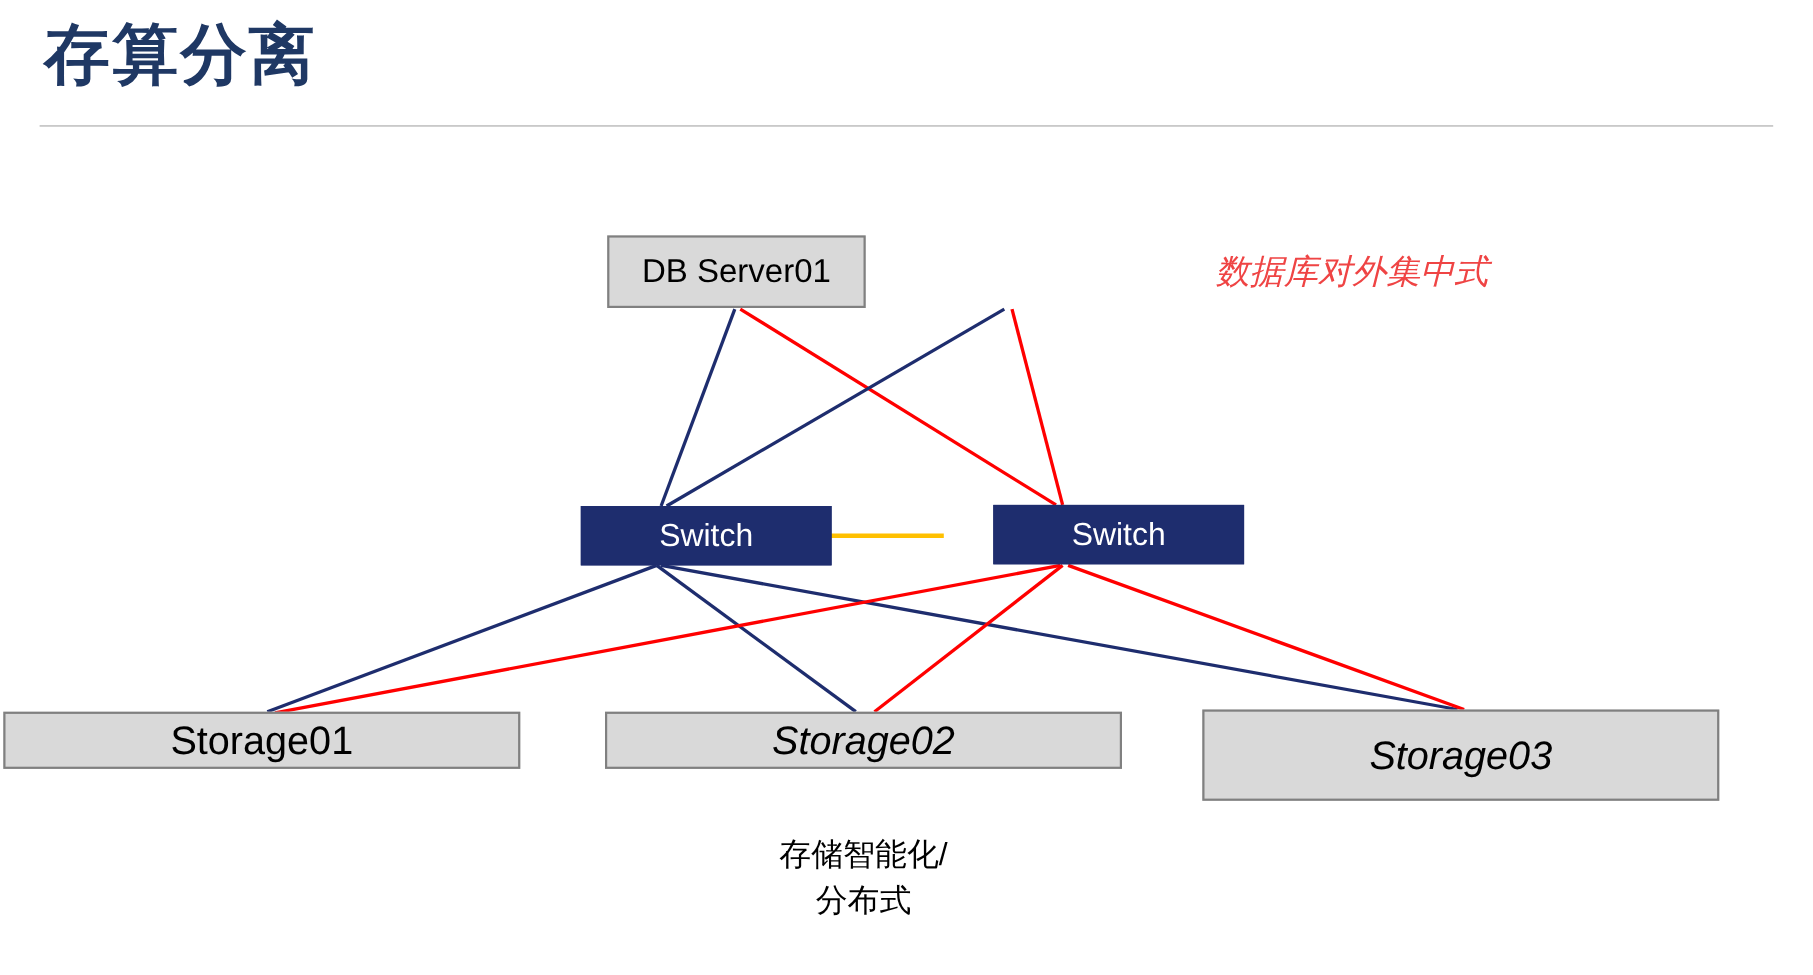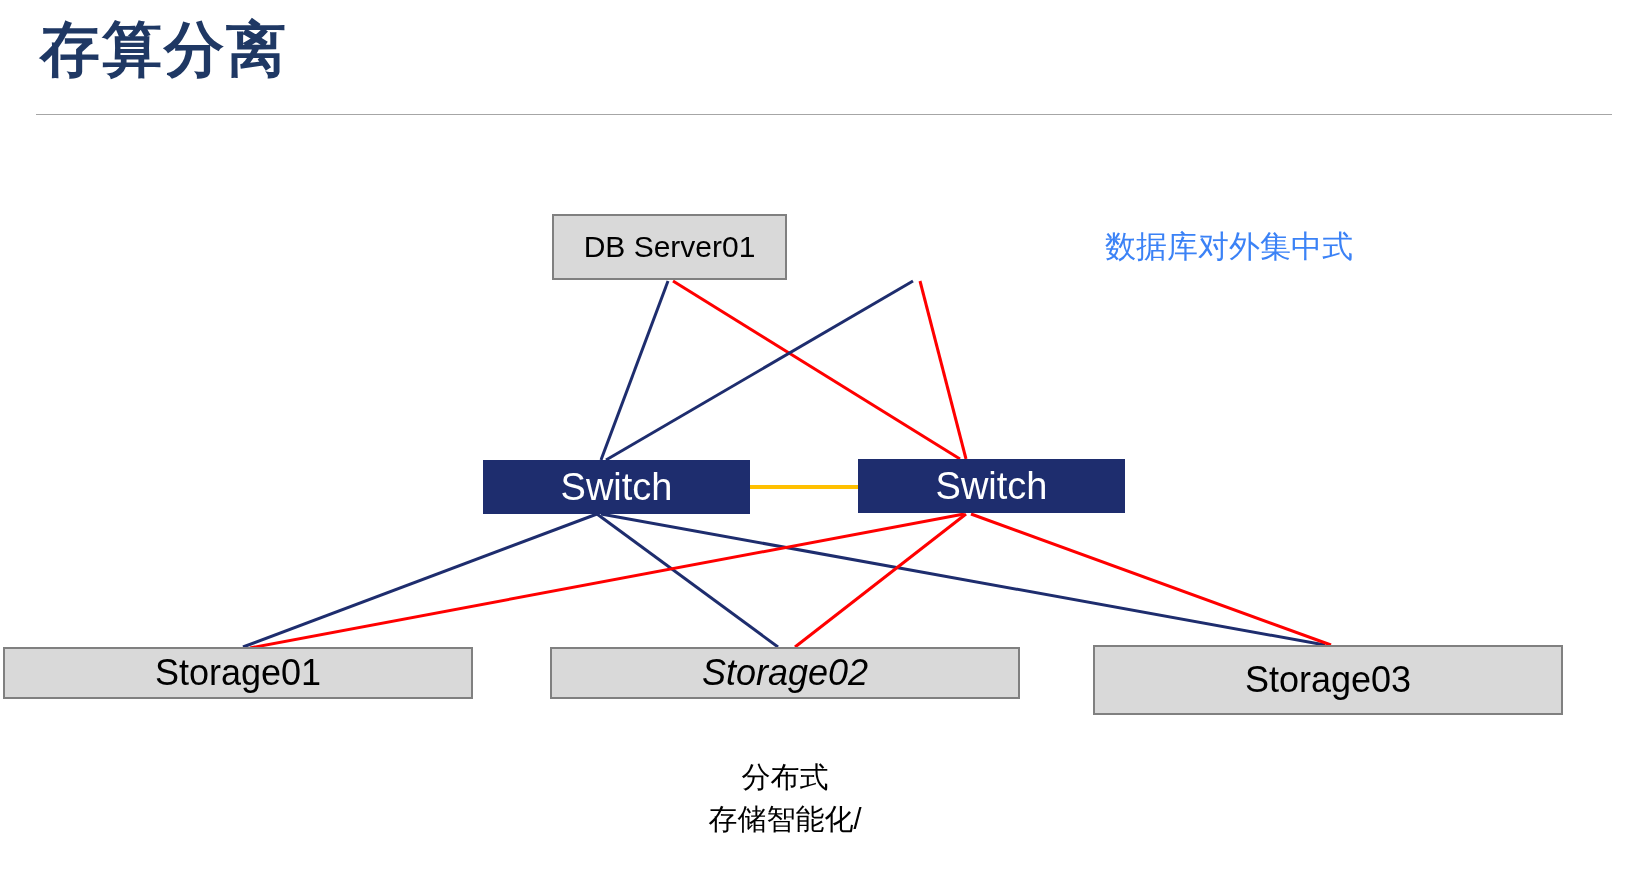--- a/index.html
+++ b/index.html
@@ -61,42 +61,44 @@
   }
   .db-node {
     width: 235px;
     height: 66px;
     top: 214px;
     font-size: 30px;
   }
   .db1 { left: 552px; }
   .db2 { left: 801px; }
   .switch-node {
-    width: 267px;
+    width: 228px;
     height: 54px;
-    font-size: 38px;
+    font-size: 29px;
+    margin-left: 45px;
   }
   .sw1 { left: 483px; top: 460px; }
   .sw2 { left: 858px; top: 459px; }
   .storage-node {
     width: 470px;
     height: 52px;
     top: 647px;
     font-size: 36px;
   }
   .st1 { left: 3px; }
   .st2 { left: 550px; font-style: italic; }
-  .st3 { left: 1093px; top: 645px; height: 70px; }
+  .st3 { left: 1093px; top: 645px; height: 83px; font-style: italic; }
   .db-annotation {
     position: absolute;
     left: 1105px;
     top: 226px;
     font-size: 31px;
-    color: #3b82f6;
+    color: #ef4444;
     z-index: 2;
+    font-style: italic;
   }
   .storage-annotation {
     position: absolute;
     left: 585px;
     top: 756px;
     width: 400px;
     text-align: center;
     font-size: 29px;
     color: #000000;
     line-height: 1.45;
@@ -147,17 +149,17 @@
 
   <div class="node node-gray storage-node st2">
     <span>Storage02</span>
   </div>
 
   <div class="node node-gray storage-node st3">
     <span>Storage03</span>
   </div>
 
   <div class="storage-annotation">
+    <div>存储智能化/</div>
     <div>分布式</div>
-    <div>存储智能化/</div>
   </div>
 
 </div>
 
 </body></html>

